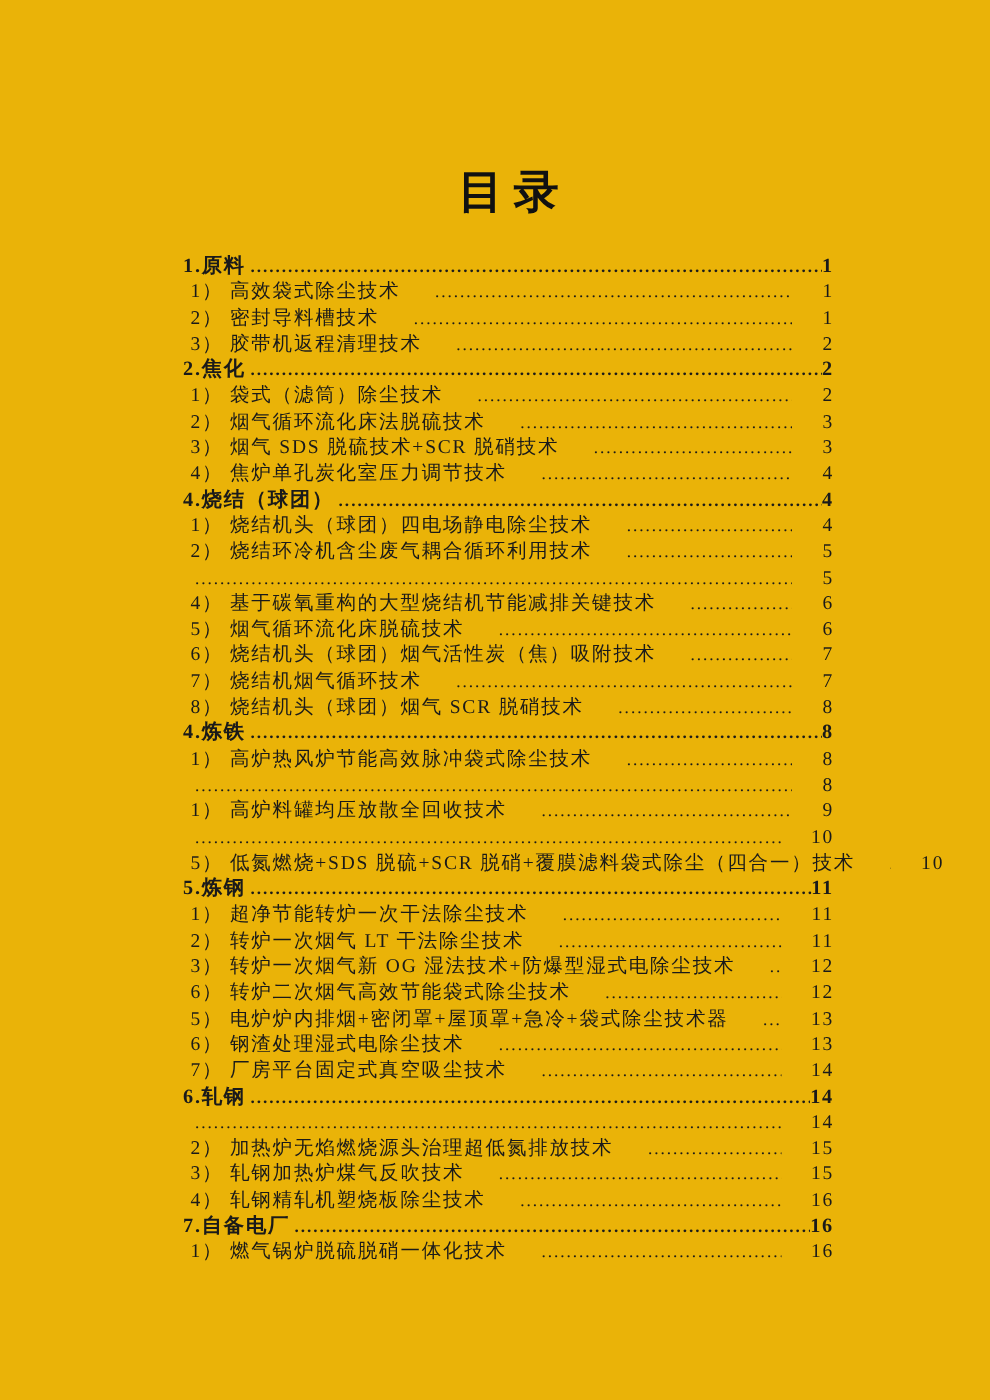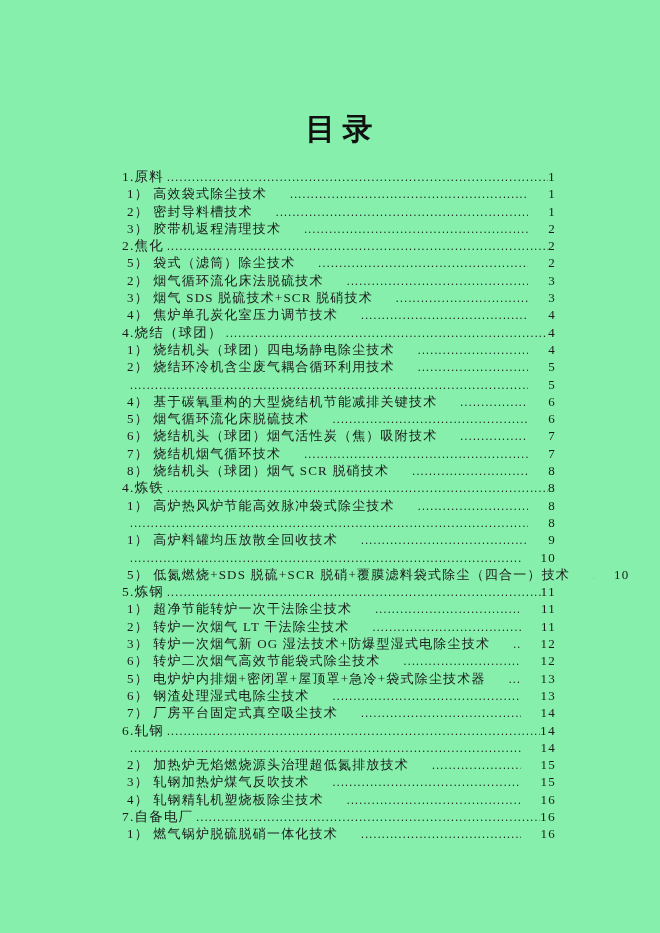--- a/index.html
+++ b/index.html
@@ -11,21 +11,21 @@
     width: 660px;
     height: 933px;
     overflow: hidden;
     font-family: "Liberation Serif", "DejaVu Serif", serif;
     color: #1a1a1a;
   }
   .page {
     box-sizing: border-box;
     width: 660px;
     height: 933px;
-    background: #86efac;
+    background: #eab308;
     padding: 110px 104px 0 122px;
   }
   .doc-title {
     text-align: center;
     font-size: 30px;
     font-weight: bold;
     letter-spacing: 7px;
     line-height: 38px;
     margin: 0 0 0 7px; 
     color: #111;
@@ -34,21 +34,21 @@
     margin-top: 20px;
   }
   .toc-row {
     display: flex;
     align-items: baseline;
     height: 17.3px;
     line-height: 17.3px;
     white-space: nowrap;
   }
   .toc-row.section {
-    font-weight: normal;
+    font-weight: bold;
     font-size: 13.5px;
     letter-spacing: 1.2px;
   }
   .toc-row.item {
     font-size: 13px;
     letter-spacing: 1.2px;
     padding-left: 5px;
     gap: 20px;
   }
   .entry-label {
@@ -97,21 +97,21 @@
         <span class="entry-label">3） 胶带机返程清理技术</span>
         <span class="leader">....................................................................................................................................................................................................................................................................</span>
         <span class="entry-page">2</span>
       </div>
       <div class="toc-row section">
         <span class="entry-label">2.焦化</span>
         <span class="leader">....................................................................................................................................................................................................................................................................</span>
         <span class="entry-page">2</span>
       </div>
       <div class="toc-row item">
-        <span class="entry-label">5） 袋式（滤筒）除尘技术</span>
+        <span class="entry-label">1） 袋式（滤筒）除尘技术</span>
         <span class="leader">....................................................................................................................................................................................................................................................................</span>
         <span class="entry-page">2</span>
       </div>
       <div class="toc-row item">
         <span class="entry-label">2） 烟气循环流化床法脱硫技术</span>
         <span class="leader">....................................................................................................................................................................................................................................................................</span>
         <span class="entry-page">3</span>
       </div>
       <div class="toc-row item">
         <span class="entry-label">3） 烟气 SDS 脱硫技术+SCR 脱硝技术</span>

